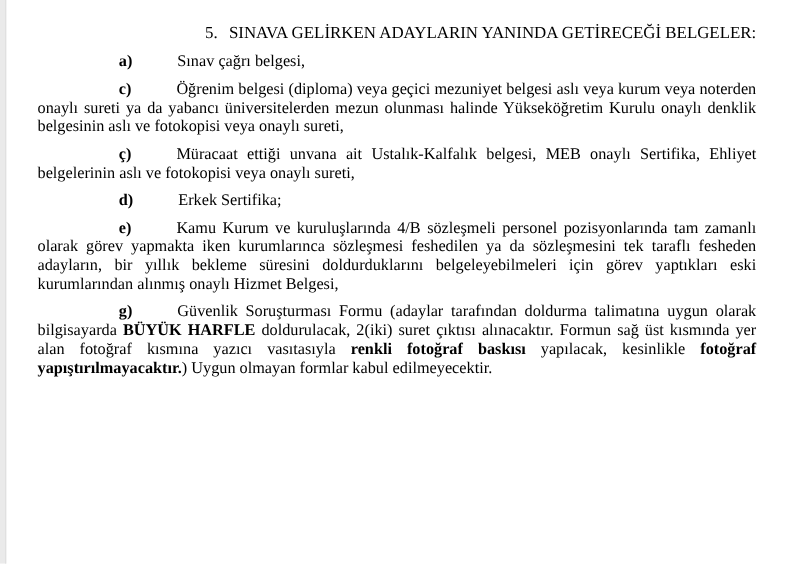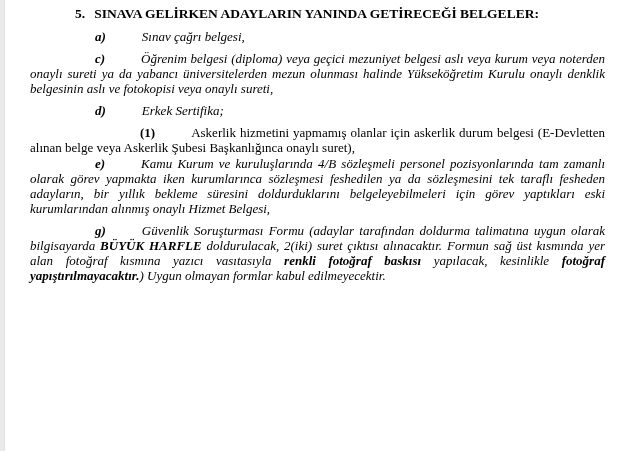--- a/index.html
+++ b/index.html
@@ -16,46 +16,46 @@
     position: absolute; left: 0; top: 0;
     width: 4px; height: 451px;
     background: #eaeaea;
     border-right: 1px solid #e0e0e0;
   }
   .doc {
     padding: 6px 32px 0 30px;
     line-height: 15px;
   }
   .heading {
-    margin: 0 0 8px 0;
+    margin: 12px 0 8px 0;
     padding-left: 45px;
-    font-weight: bold;
+    font-weight: normal;
     font-size: 13.5px;
-    text-align: left;
+    text-align: right;
   }
   .heading .tab-h { display: inline-block; width: 9px; }
   p.para {
     margin: 0 0 7px 0;
     text-align: justify;
   }
-  p.para.item { text-indent: 65px; font-style: italic; }
+  p.para.item { text-indent: 65px; }
   p.para.sub  { text-indent: 110px; }
   p.para.tight { margin-bottom: 1px; }
   .label { font-weight: bold; }
   .tab { display: inline-block; width: 36px; }
   b { font-weight: bold; }
 </style>
 </head>
 <body>
 
 <div class="page-edge"></div>
 
 <div class="doc">
   <p class="heading"><span>5.</span><span class="tab-h"></span><span>SINAVA GELİRKEN ADAYLARIN YANINDA GETİRECEĞİ BELGELER:</span></p>
   <div>
       <p class="para item"><span class="label">a)</span><span class="tab"></span><span>Sınav çağrı belgesi,</span></p>
       <p class="para item"><span class="label">c)</span><span class="tab"></span><span>Öğrenim belgesi (diploma) veya geçici mezuniyet belgesi aslı veya kurum veya noterden onaylı sureti ya da yabancı üniversitelerden mezun olunması halinde Yükseköğretim Kurulu onaylı denklik belgesinin aslı ve fotokopisi veya onaylı sureti,</span></p>
+      <p class="para item"><span class="label">ç)</span><span class="tab"></span><span>Müracaat ettiği unvana ait Ustalık-Kalfalık belgesi, MEB onaylı Sertifika, Ehliyet belgelerinin aslı ve fotokopisi veya onaylı sureti,</span></p>
       <p class="para item"><span class="label">d)</span><span class="tab"></span><span>Erkek Sertifika;</span></p>
-      <p class="para sub tight"><span class="label">(1)</span><span class="tab"></span><span>Askerlik hizmetini yapmamış olanlar için askerlik durum belgesi (E-Devletten alınan belge veya Askerlik Şubesi Başkanlığınca onaylı suret),</span></p>
       <p class="para item"><span class="label">e)</span><span class="tab"></span><span>Kamu Kurum ve kuruluşlarında 4/B sözleşmeli personel pozisyonlarında tam zamanlı olarak görev yapmakta iken kurumlarınca sözleşmesi feshedilen ya da sözleşmesini tek taraflı fesheden adayların, bir yıllık bekleme süresini doldurduklarını belgeleyebilmeleri için görev yaptıkları eski kurumlarından alınmış onaylı Hizmet Belgesi,</span></p>
       <p class="para item"><span class="label">g)</span><span class="tab"></span><span>Güvenlik Soruşturması Formu (adaylar tarafından doldurma talimatına uygun olarak bilgisayarda </span><b>BÜYÜK HARFLE</b><span> doldurulacak, 2(iki) suret çıktısı alınacaktır. Formun sağ üst kısmında yer alan fotoğraf kısmına yazıcı vasıtasıyla </span><b>renkli fotoğraf baskısı</b><span> yapılacak, kesinlikle </span><b>fotoğraf yapıştırılmayacaktır.</b><span>) Uygun olmayan formlar kabul edilmeyecektir.</span></p>
     </div>
 </div>
 
 </body></html>

